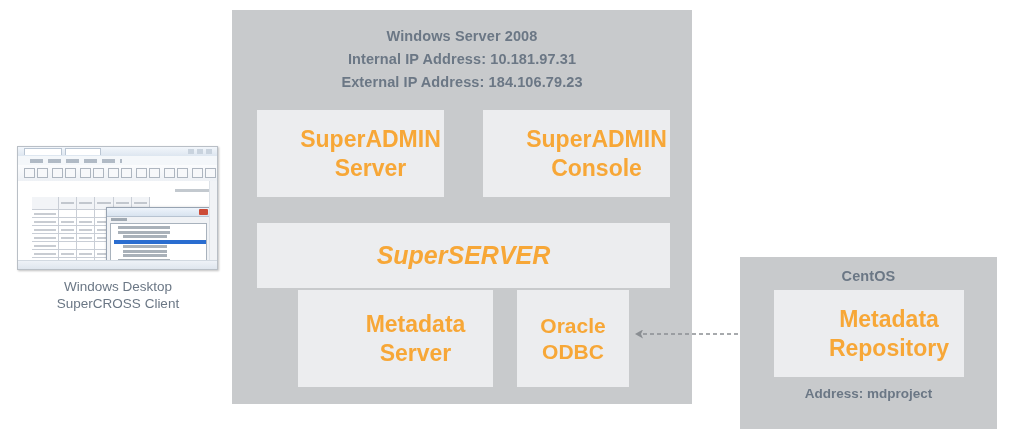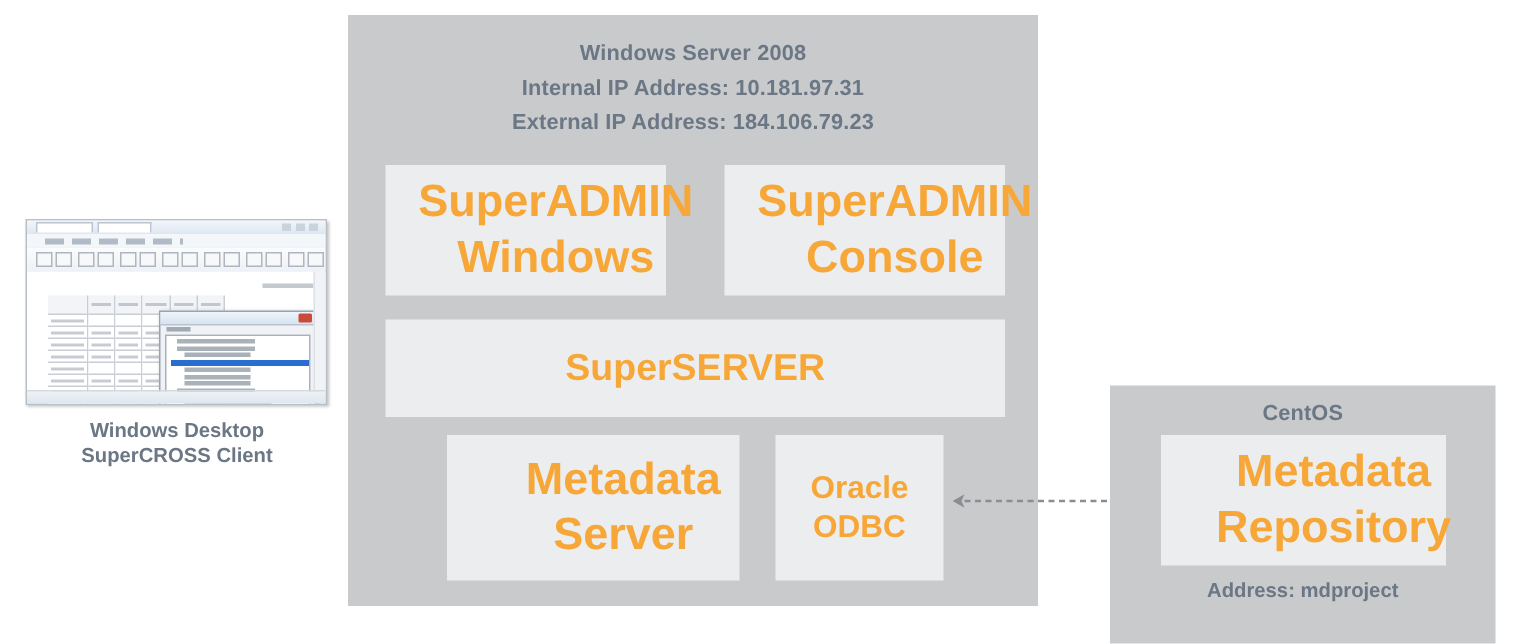--- a/index.html
+++ b/index.html
@@ -56,40 +56,40 @@
     color: #f7a737;
     font-weight: bold;
     display: flex;
     align-items: center;
     justify-content: center;
     text-align: center;
     line-height: 1.22;
     box-sizing: border-box;
   }
   .svc.sz-lg  { font-size: 25px; }
-  .svc.sz-md  { font-size: 30px; padding-left: 40px; }
+  .svc.sz-md  { font-size: 23px; padding-left: 40px; }
   .svc.sz-sm  { font-size: 21px; }
 
   
   .connector {
     position: absolute;
   }
 
   
   #client-group {
     position: absolute;
     left: 12px;
     top: 146px;
     width: 212px;
   }
   #client-caption {
     margin-top: 8px;
     text-align: center;
     color: #6b7785;
-    font-weight: bold;
+    font-weight: normal;
     font-size: 13.5px;
     line-height: 17px;
   }
 
   
   #client-thumb {
     position: relative;
     left: 5px;
     width: 201px;
     height: 124px;
@@ -365,32 +365,32 @@
 
   <div class="panel" id="server-panel" style="left:232px; top:10px; width:460px; height:394px;">
 
     <div class="panel-title" style="top:16px;">Windows Server 2008</div>
     <div class="panel-title" style="top:39px;">Internal IP Address: 10.181.97.31</div>
     <div class="panel-title" style="top:62px;">External IP Address: 184.106.79.23</div>
 
     <div class="svc sz-md" style="left:25px; top:100px; width:187px; height:87px;">
       <div>
         <span>SuperADMIN</span><br>
-        <span>Windows</span>
+        <span>Server</span>
       </div>
     </div>
 
     <div class="svc sz-md" style="left:251px; top:100px; width:187px; height:87px;">
       <div>
         <span>SuperADMIN</span><br>
         <span>Console</span>
       </div>
     </div>
 
-    <div class="svc sz-lg" style="left:25px; top:203px; width:413px; height:65px;">
+    <div class="svc sz-lg" style="left:25px; top:213px; width:413px; height:65px;font-style:italic;">
       <div>SuperSERVER</div>
     </div>
 
     <div class="svc sz-md" style="left:66px; top:280px; width:195px; height:97px;">
       <div>Metadata Server</div>
     </div>
 
     <div class="svc sz-sm" style="left:285px; top:280px; width:112px; height:97px;">
       <div>
         <span>Oracle</span><br>

